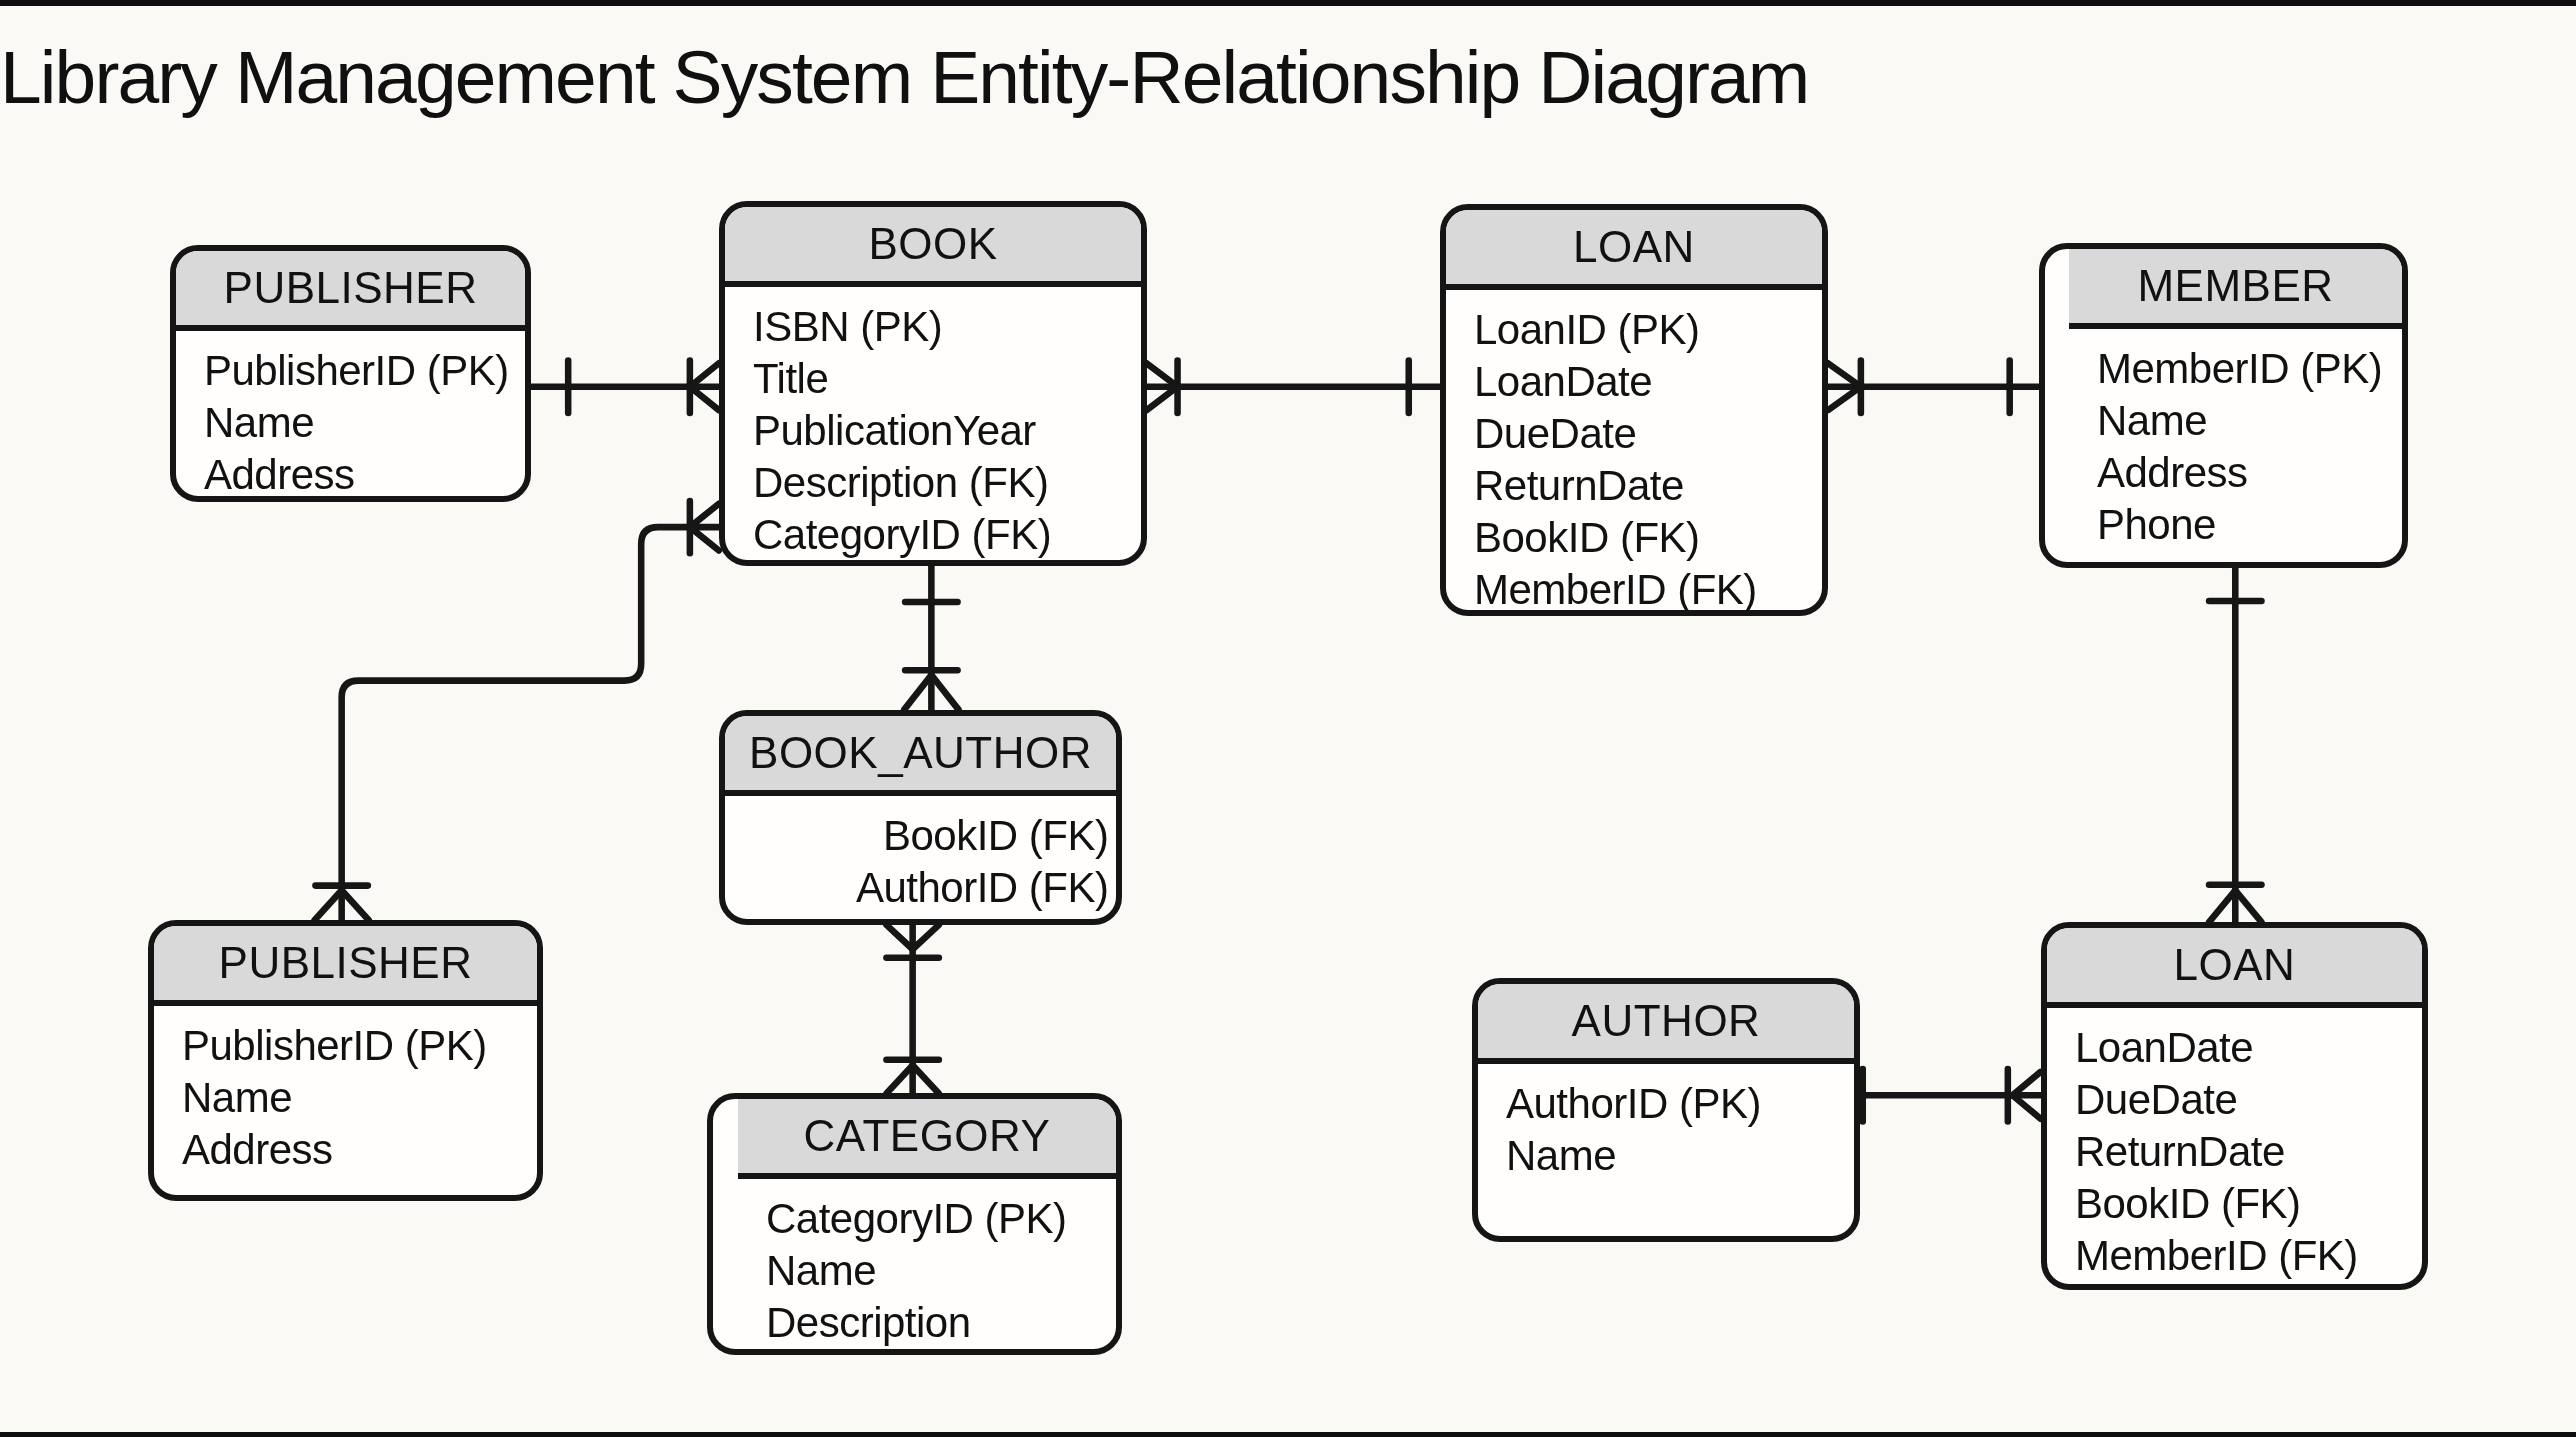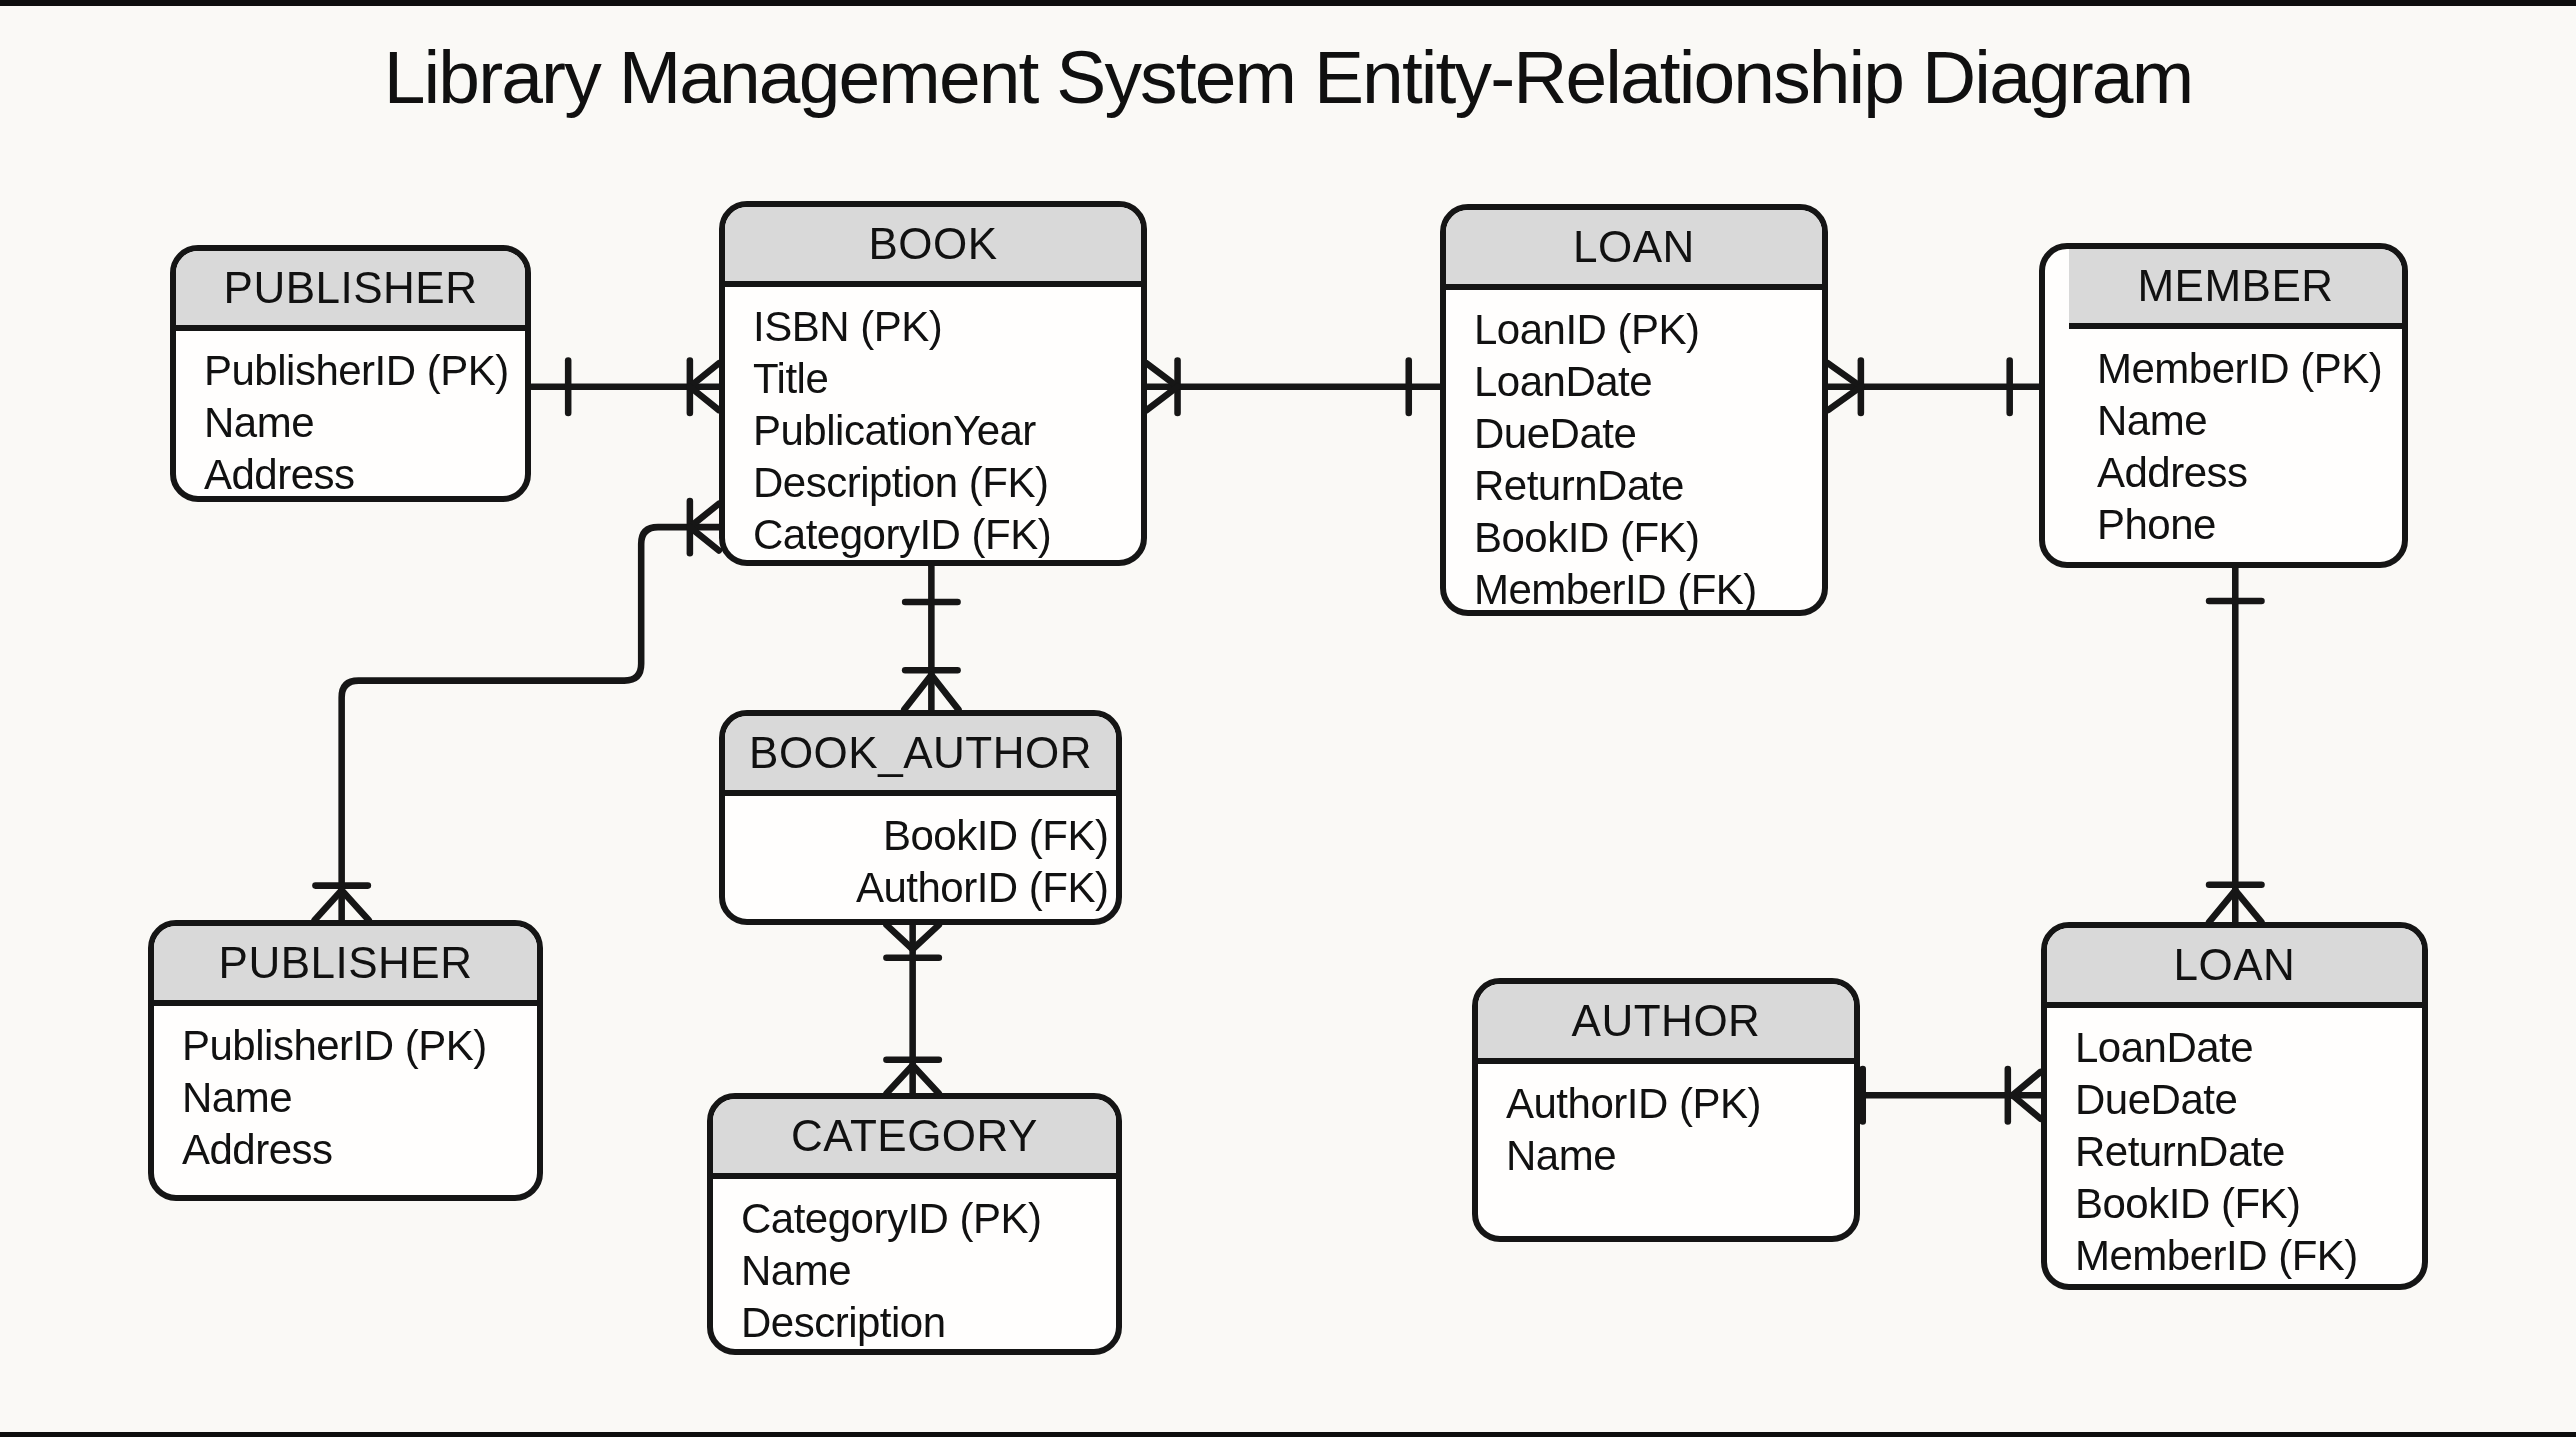--- a/index.html
+++ b/index.html
@@ -11,21 +11,20 @@
     overflow: hidden;
   }
   .edge-bar {
     position: absolute; left: 0; width: 2576px; height: 5.6px;
     background: #0e0e0e;
   }
   .edge-bar.top { top: 0; }
   .edge-bar.bottom { bottom: 0; }
   .diagram-title {
     position: absolute; top: 34px; left: 0; width: 2576px;
-    text-align: center;
     font-size: 75px; letter-spacing: -1.9px;
     color: #101010;
     white-space: nowrap;
   }
   .entity {
     position: absolute;
     background: #fffefd;
     border: 6.6px solid #151515;
     border-radius: 28px;
     box-sizing: border-box;
@@ -193,21 +192,21 @@
   <div class="entity-header">
     <span>PUBLISHER</span>
   </div>
   <div class="entity-body">
     <div class="attr">PublisherID (PK)</div>
     <div class="attr">Name</div>
     <div class="attr">Address</div>
   </div>
 </div>
 
-<div class="entity" style="left:707px; top:1093px; width:415px; height:262px;">
+<div class="entity" style="left:707px; top:1093px; width:415px; height:262px;padding-left:25px;">
   <div class="entity-header">
     <span>CATEGORY</span>
   </div>
   <div class="entity-body">
     <div class="attr">CategoryID (PK)</div>
     <div class="attr">Name</div>
     <div class="attr">Description</div>
   </div>
 </div>
 

